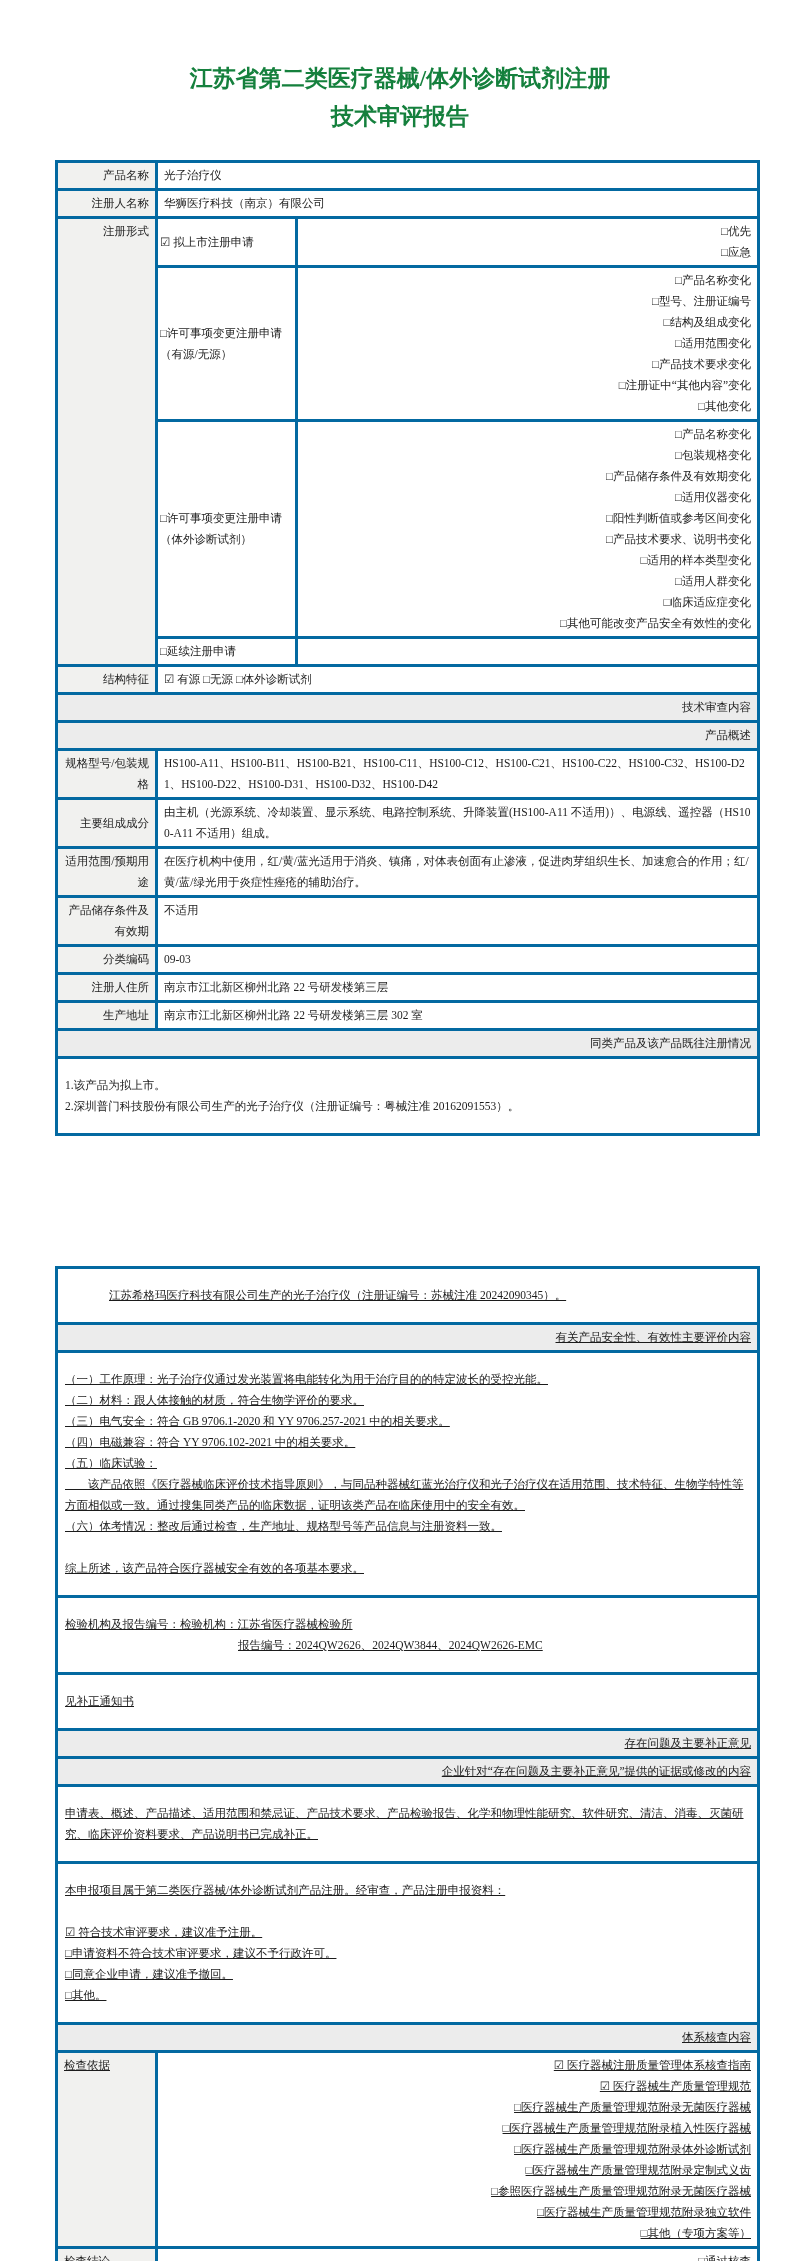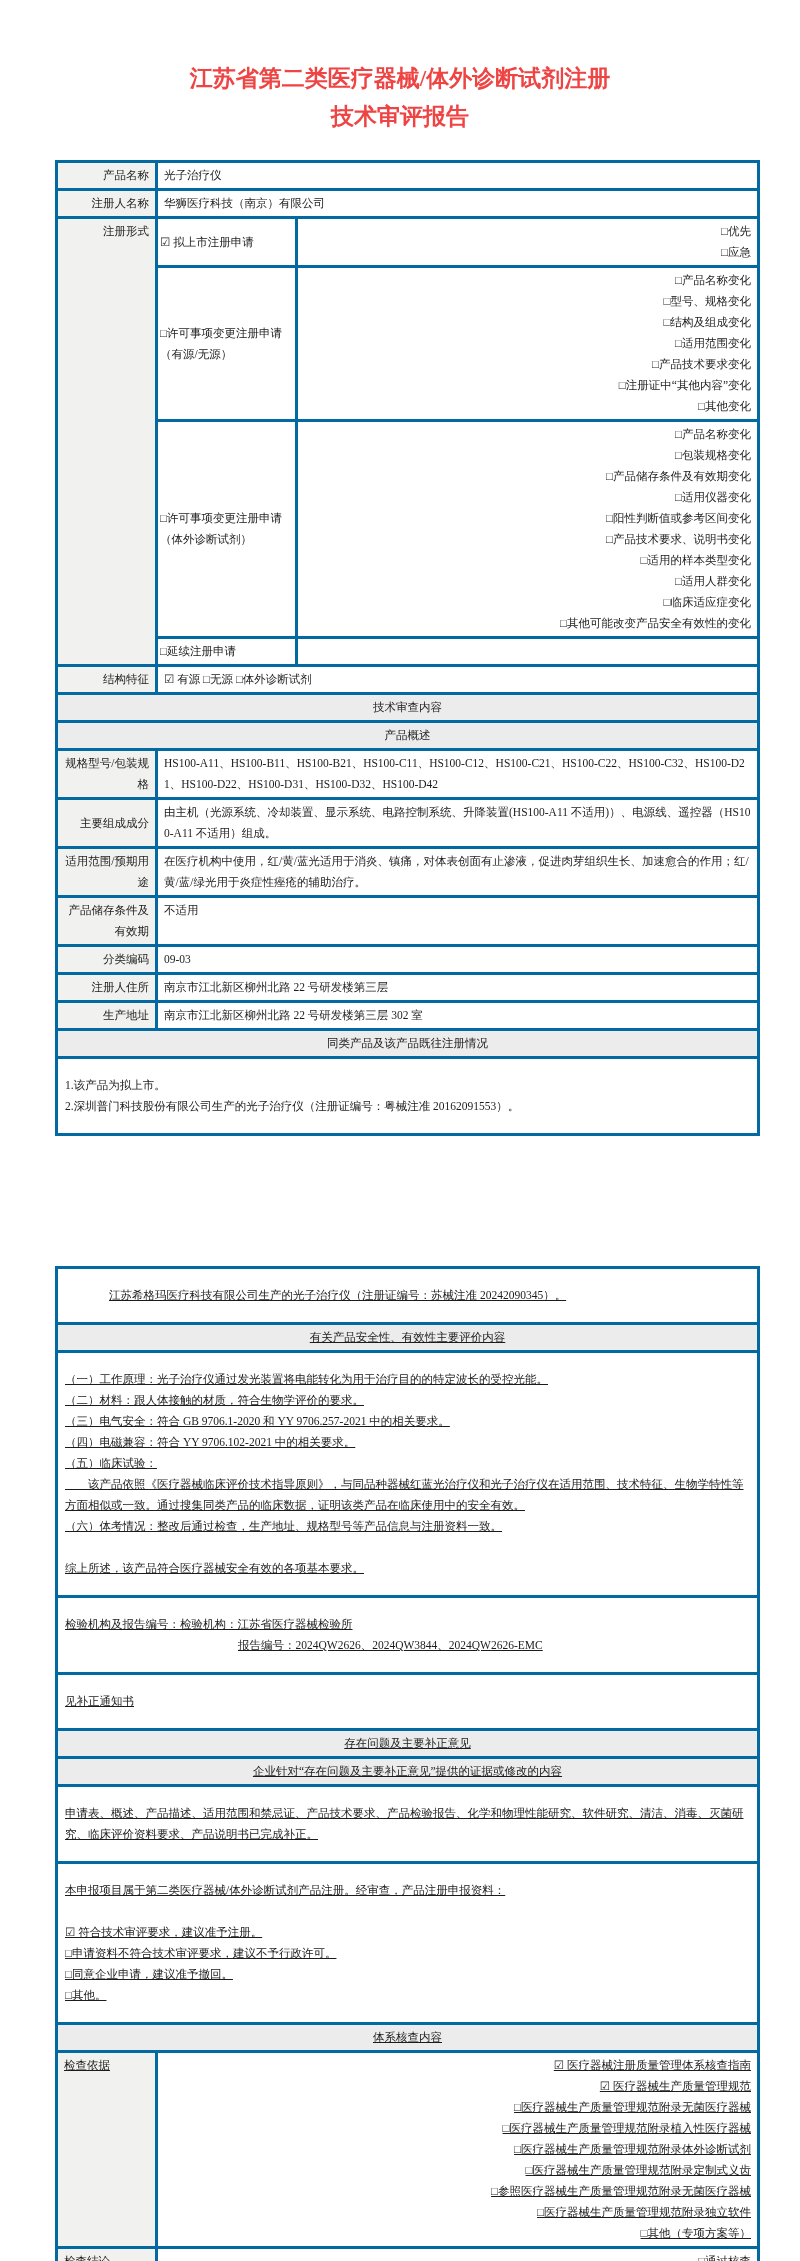--- a/index.html
+++ b/index.html
@@ -3,38 +3,38 @@
 <meta charset="utf-8">
 <style>
   html,body{margin:0;padding:0;background:#ffffff;}
   .page{
     width:800px;height:2261px;background:#ffffff;position:relative;
     font-family:"Liberation Serif","DejaVu Serif",serif;color:#1c1c1c;
     overflow:hidden;
   }
   .title{
     margin:0;padding-top:60px;text-align:center;
-    font-size:23px;font-weight:bold;line-height:38px;color:#ef4444;
+    font-size:23px;font-weight:bold;line-height:38px;color:#15803d;
   }
   table.tbl{
     border-collapse:collapse;table-layout:fixed;
     width:702px;margin-left:55px;
   }
   table.tbl1{margin-top:24px;}
   table.tbl2{margin-top:130px;text-decoration:underline;}
   .tbl td{
     border:3px solid #0369a1;
     font-size:11.5px;line-height:21px;
     padding:2px 6px;vertical-align:middle;
     word-break:break-all;
   }
   td.lbl{background:#f1f1ef;text-align:right;padding-right:6px;}
   td.lbl.vtop{vertical-align:top;}
   td.lbl2{background:#f1f1ef;text-align:left;vertical-align:top;}
-  td.sec{background:#ececec;text-align:center;}
+  td.sec{background:#ececec;text-align:right;}
   td.val{background:#ffffff;text-align:left;}
   td.val.vtop{vertical-align:top;}
   td.mid{background:#ffffff;text-align:left;white-space:pre-line;vertical-align:middle;padding-left:2px;}
   td.opts{background:#ffffff;text-align:right;padding:2px 6px;}
   td.freecell{background:#ffffff;text-align:left;vertical-align:top;padding:16px 7px;}
   .opt,.line{min-height:21px;}
   .indent4{text-indent:44px;}
   .evidence-line2{padding-left:173px;}
   .concl-intro{margin-bottom:21px;}
 </style>
@@ -69,21 +69,21 @@
               <div class="opt">□应急</div>
             </div>
       </td>
     </tr>
     <tr>
       <td class="mid">□许可事项变更注册申请
 （有源/无源）</td>
       <td class="opts">
         <div>
               <div class="opt">□产品名称变化</div>
-              <div class="opt">□型号、规格变化</div>
+              <div class="opt">□型号、注册证编号</div>
               <div class="opt">□结构及组成变化</div>
               <div class="opt">□适用范围变化</div>
               <div class="opt">□产品技术要求变化</div>
               <div class="opt">□注册证中“其他内容”变化</div>
               <div class="opt">□其他变化</div>
             </div>
       </td>
     </tr>
     <tr>
       <td class="mid">□许可事项变更注册申请

